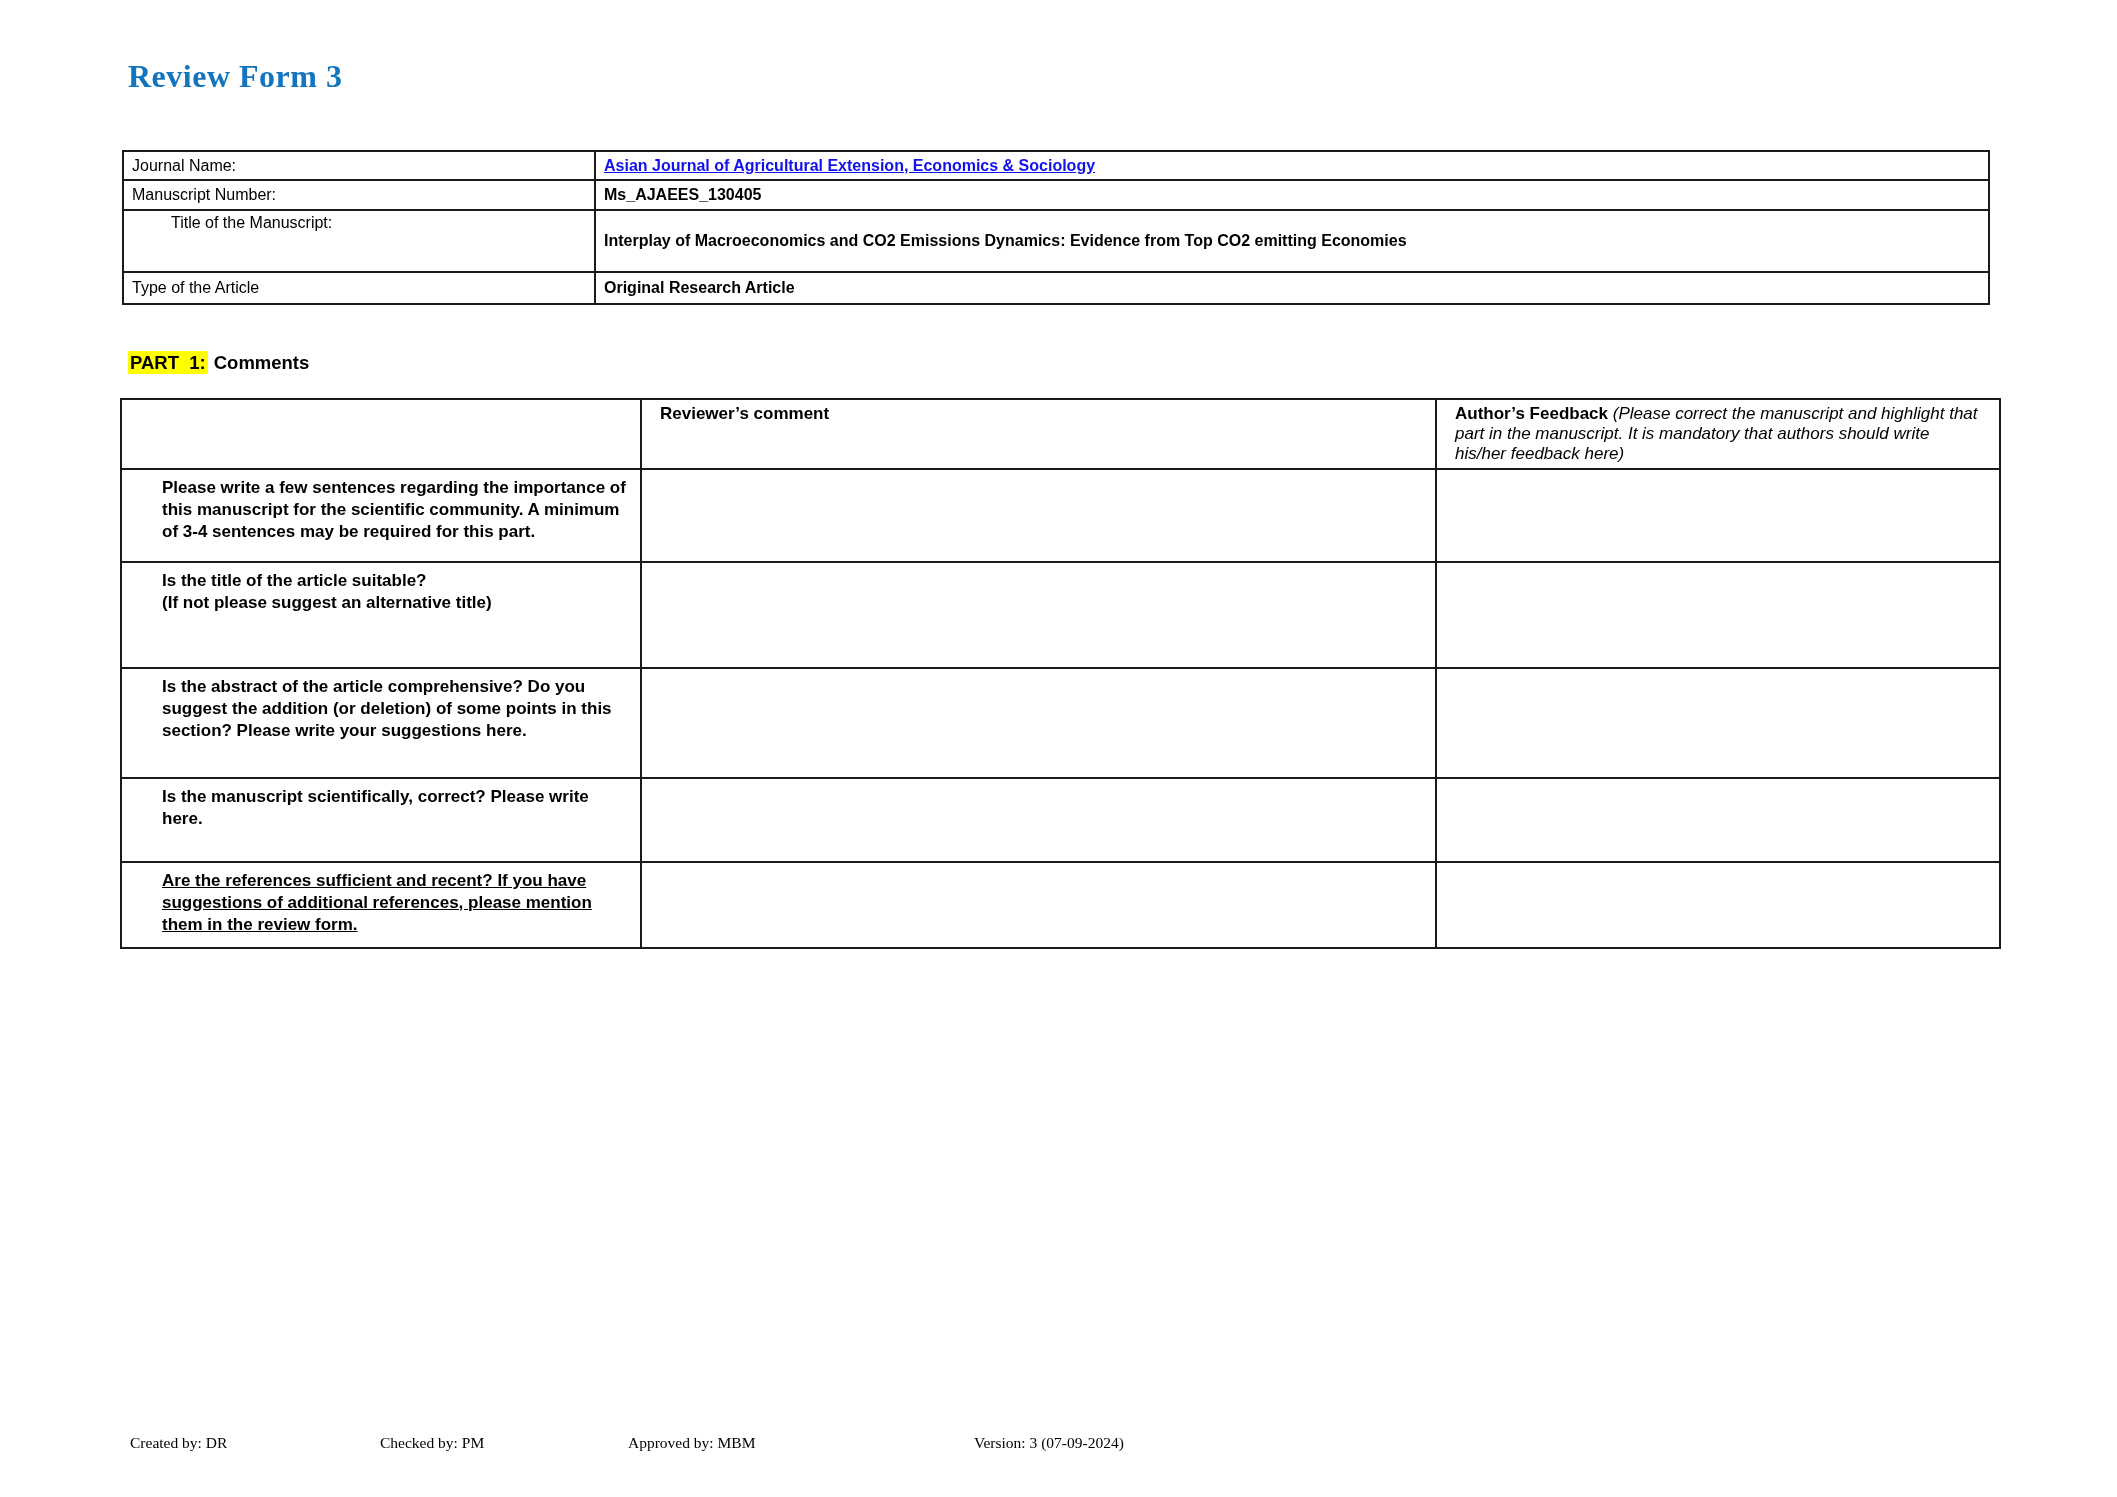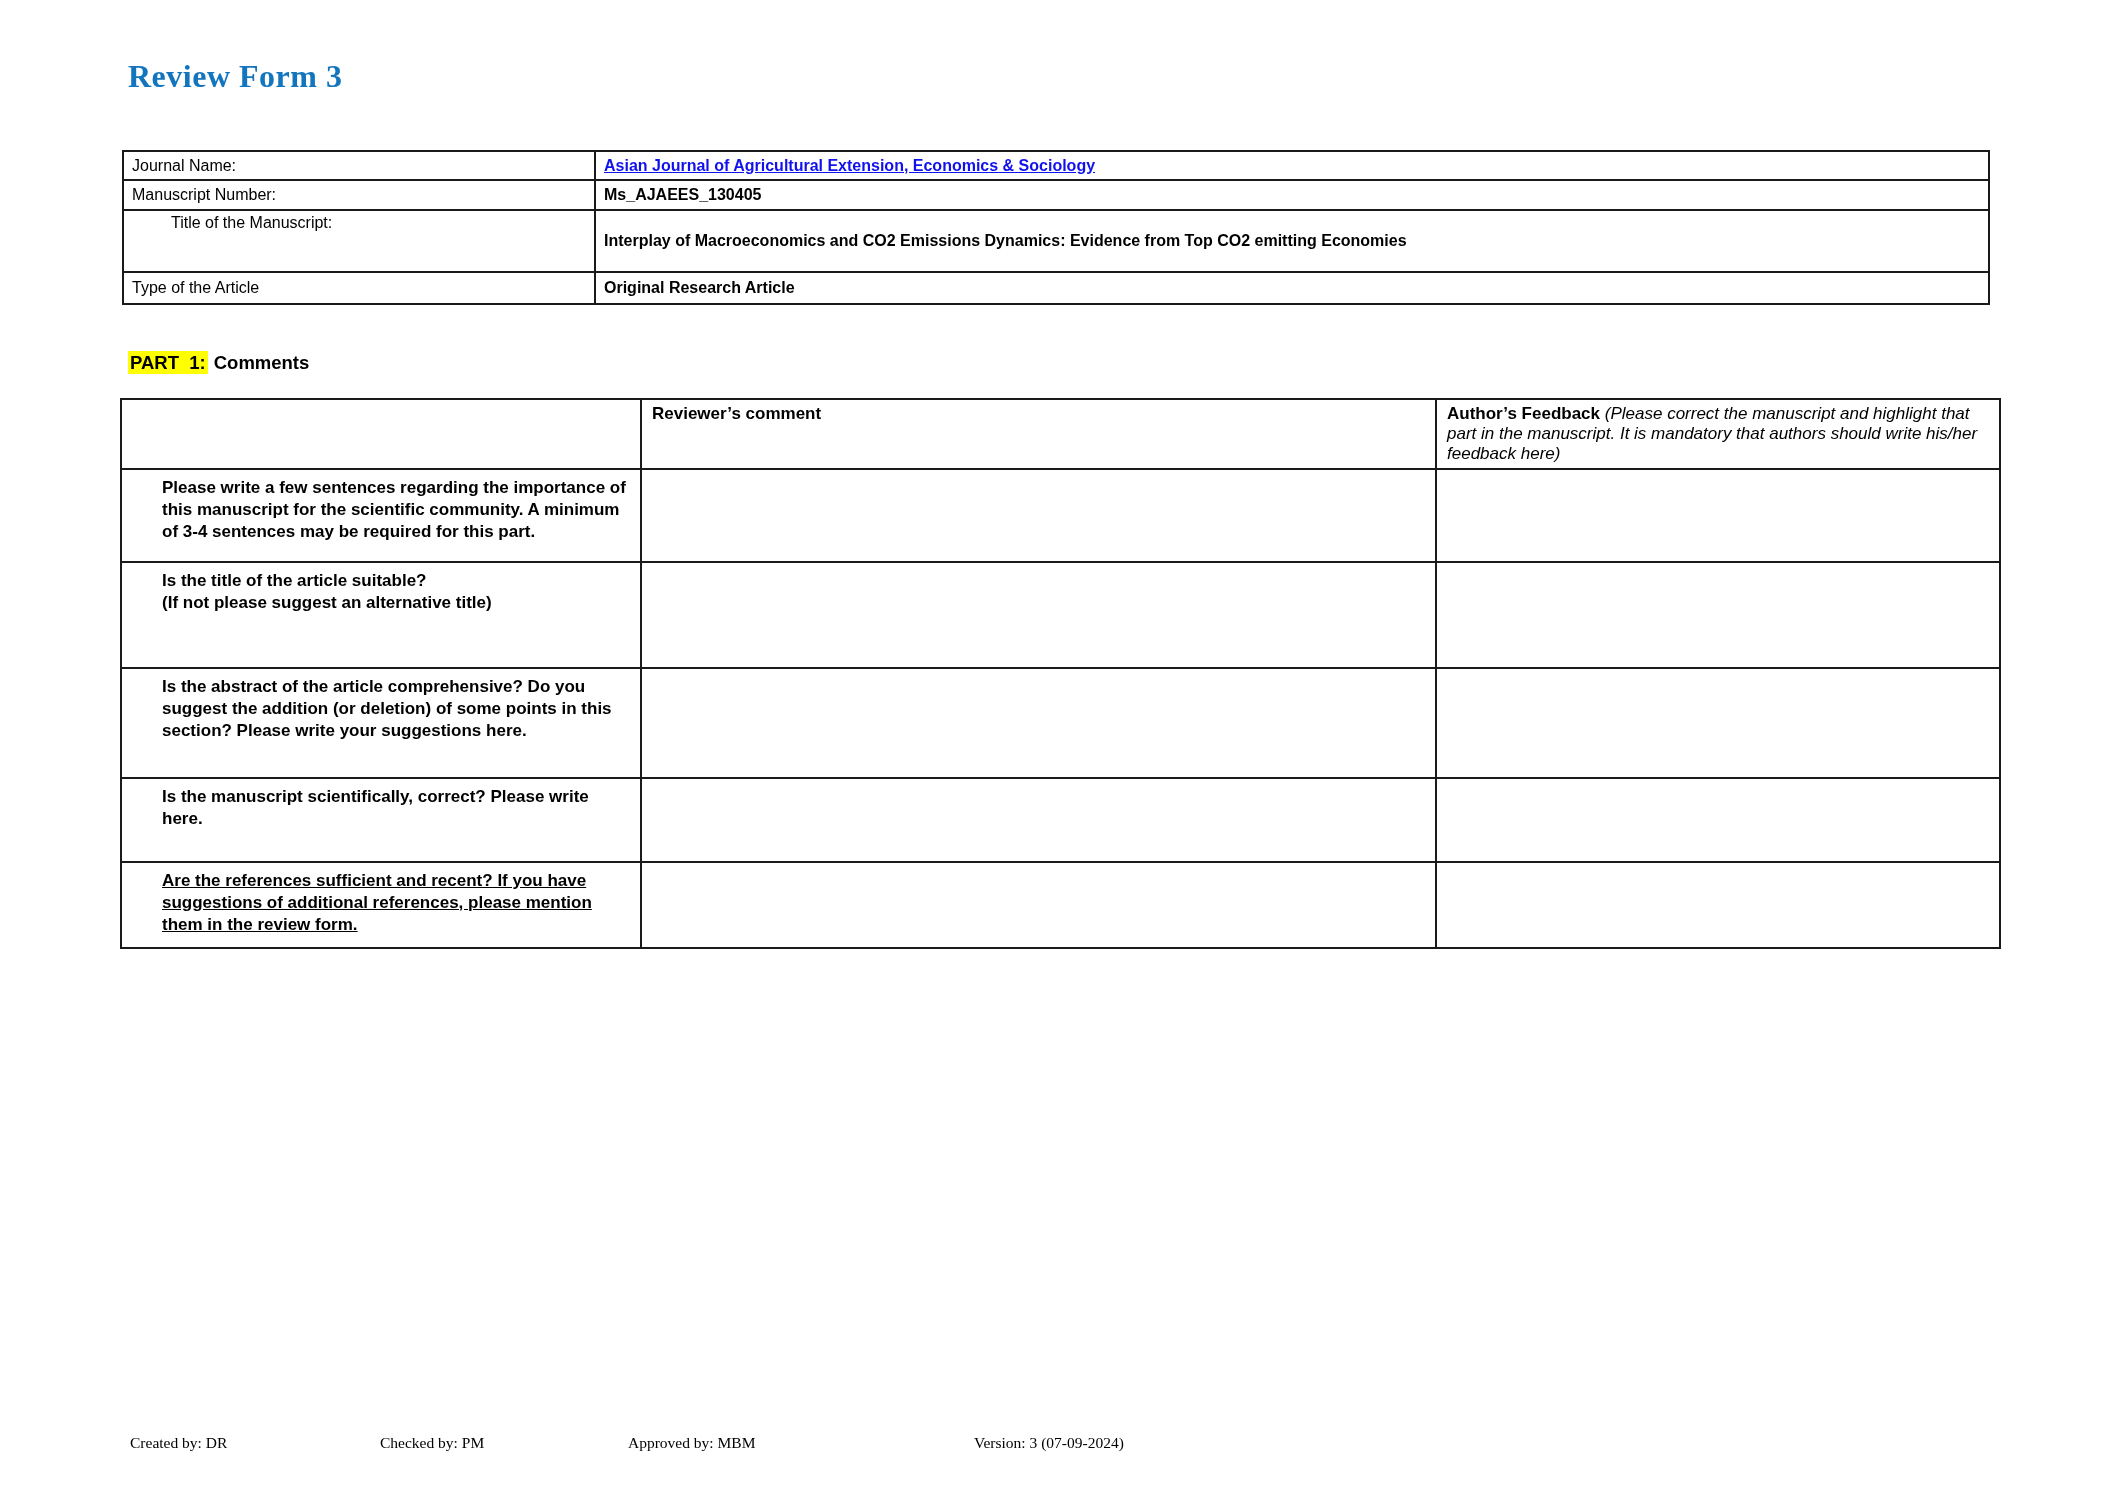--- a/index.html
+++ b/index.html
@@ -72,21 +72,21 @@
   .comments-table col.c1{width:520px;}
   .comments-table col.c2{width:795px;}
   .comments-table col.c3{width:564px;}
   .comments-table td{
     border:2px solid var(--border_color);
     vertical-align:top;
     background:#fff;
     font-size:17px;
   }
   .comments-table .hdr-row{height:62px;}
-  .hdr-cell{padding:4px 10px;font-weight:bold;}
+  .hdr-cell{padding:4px 18px;font-weight:bold;}
   .hdr-italic{font-weight:normal;font-style:italic;}
   .question-cell{
     font-weight:bold;
     padding:7px 14px 7px 40px;
     white-space:pre-line;
     line-height:1.28;
   }
   .entry-cell{padding:6px 10px;}
   .row-q1{height:93px;}
   .row-q2{height:106px;}

